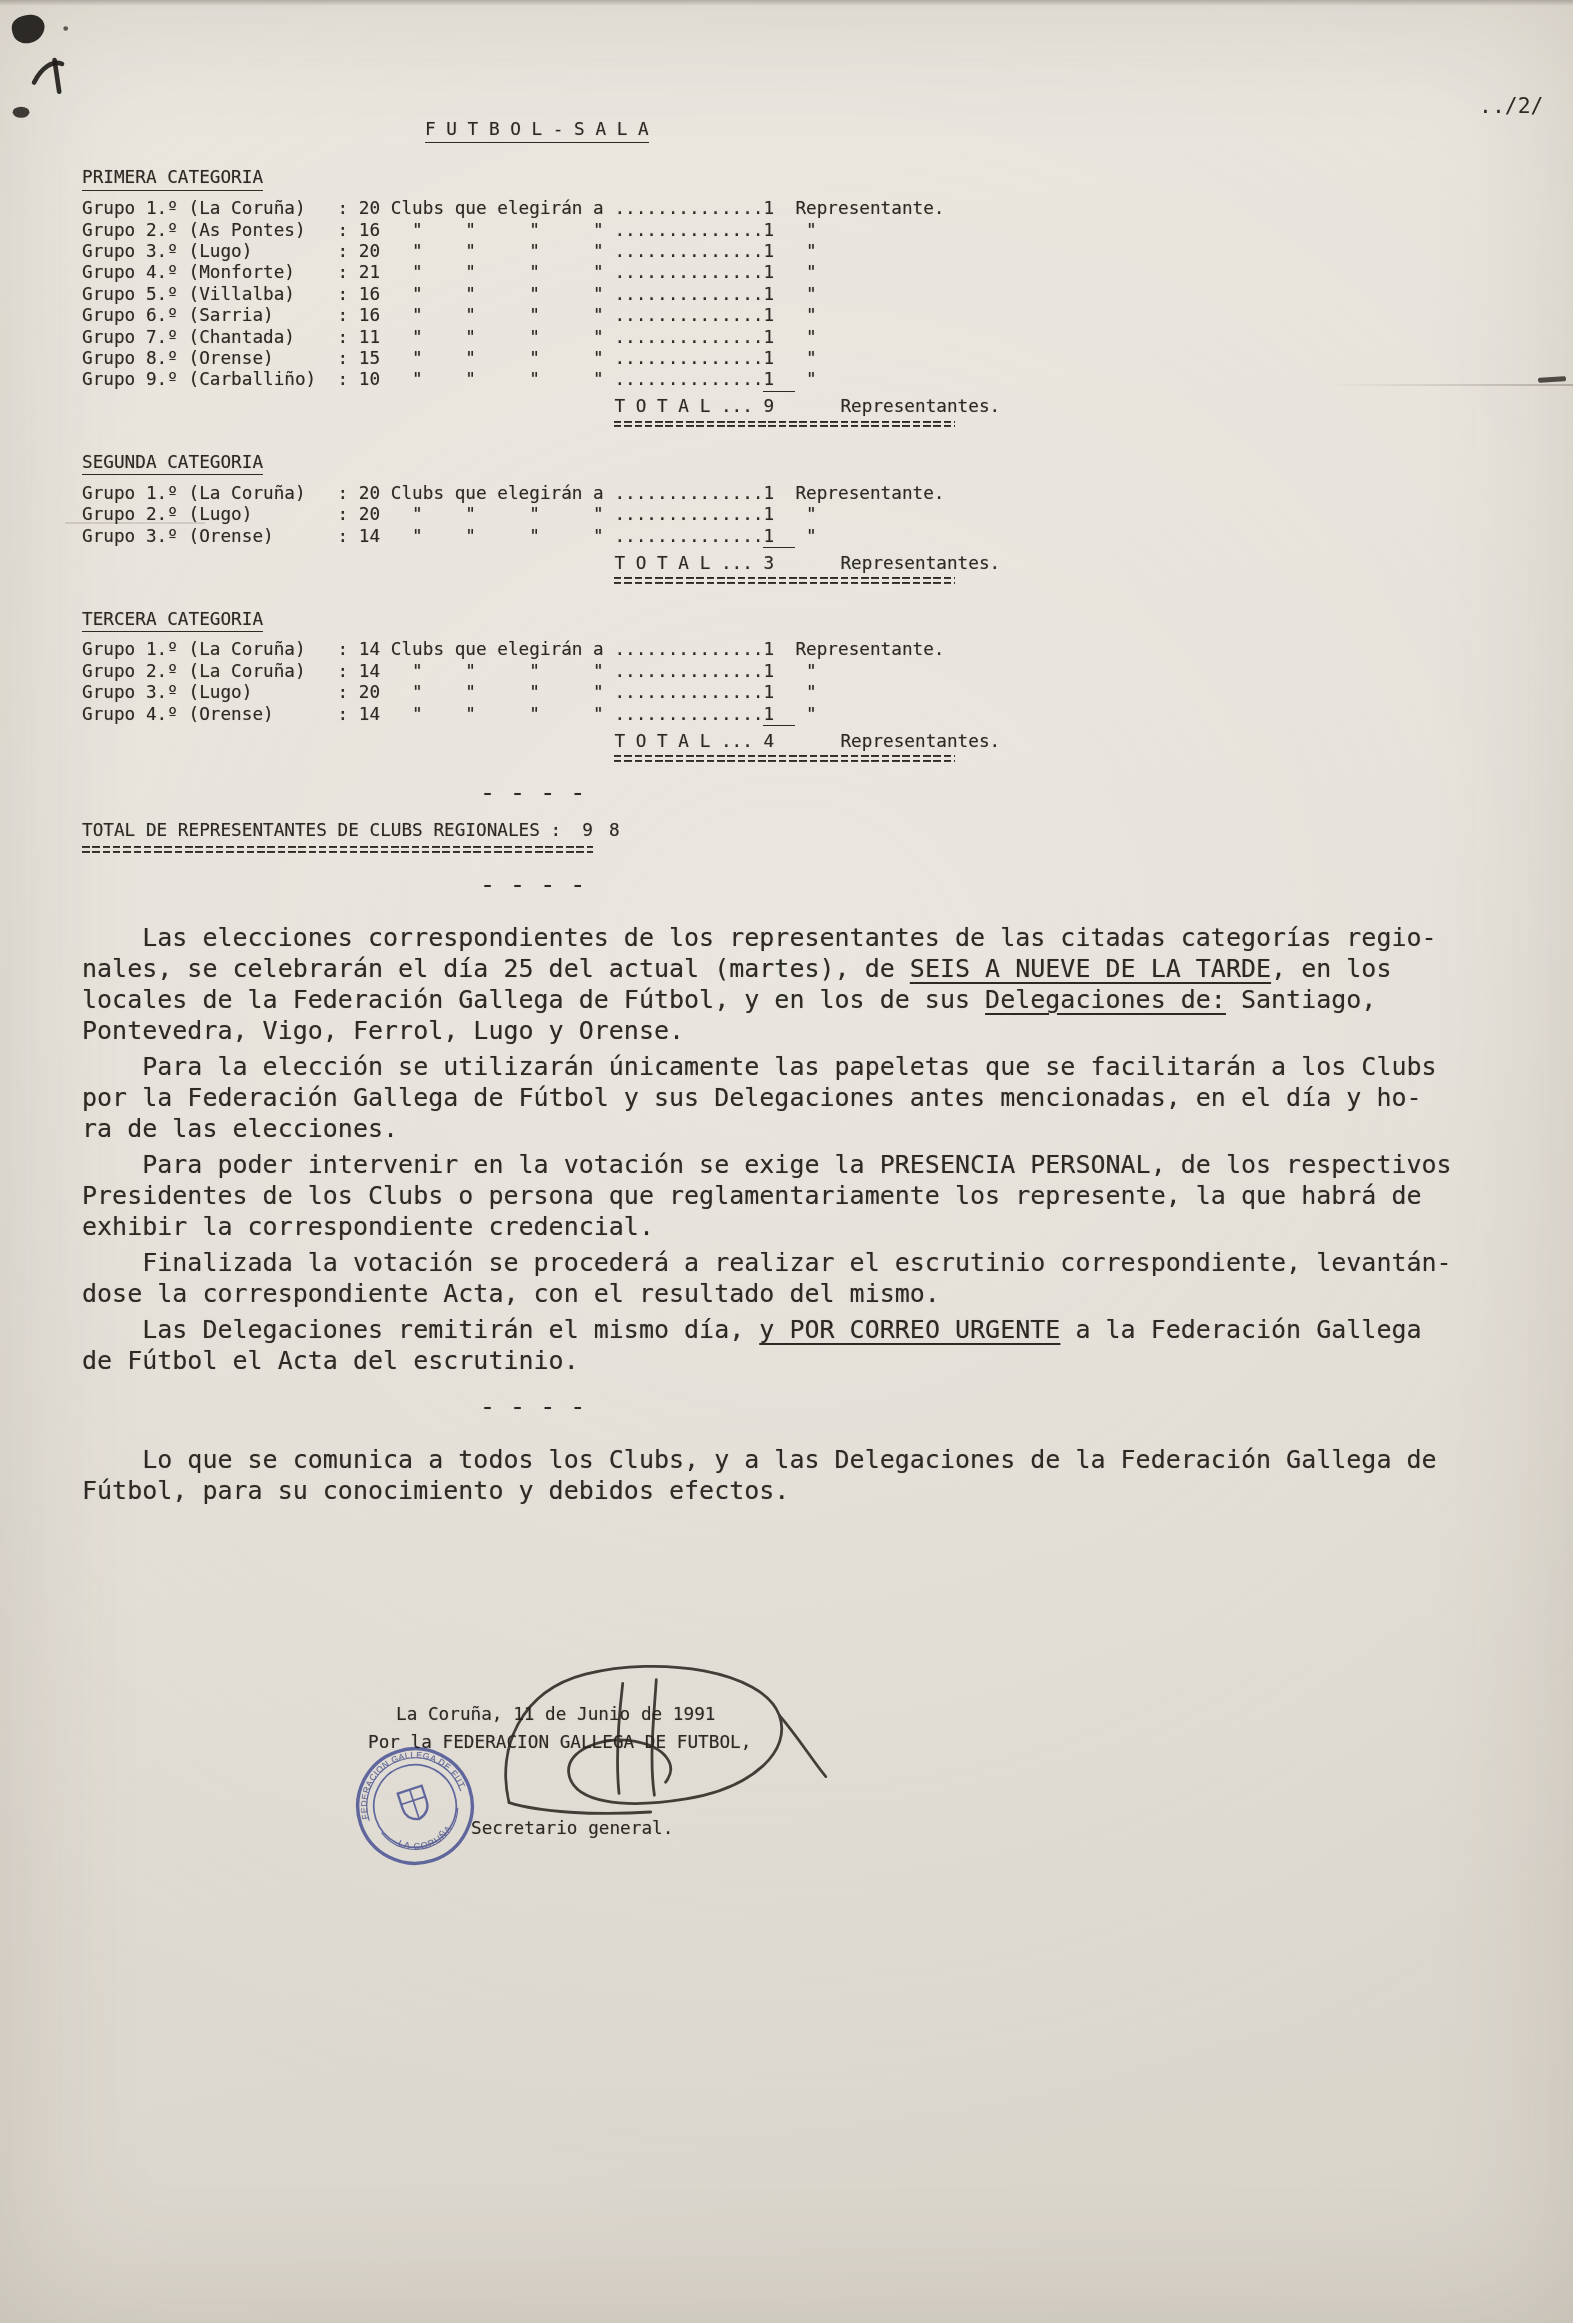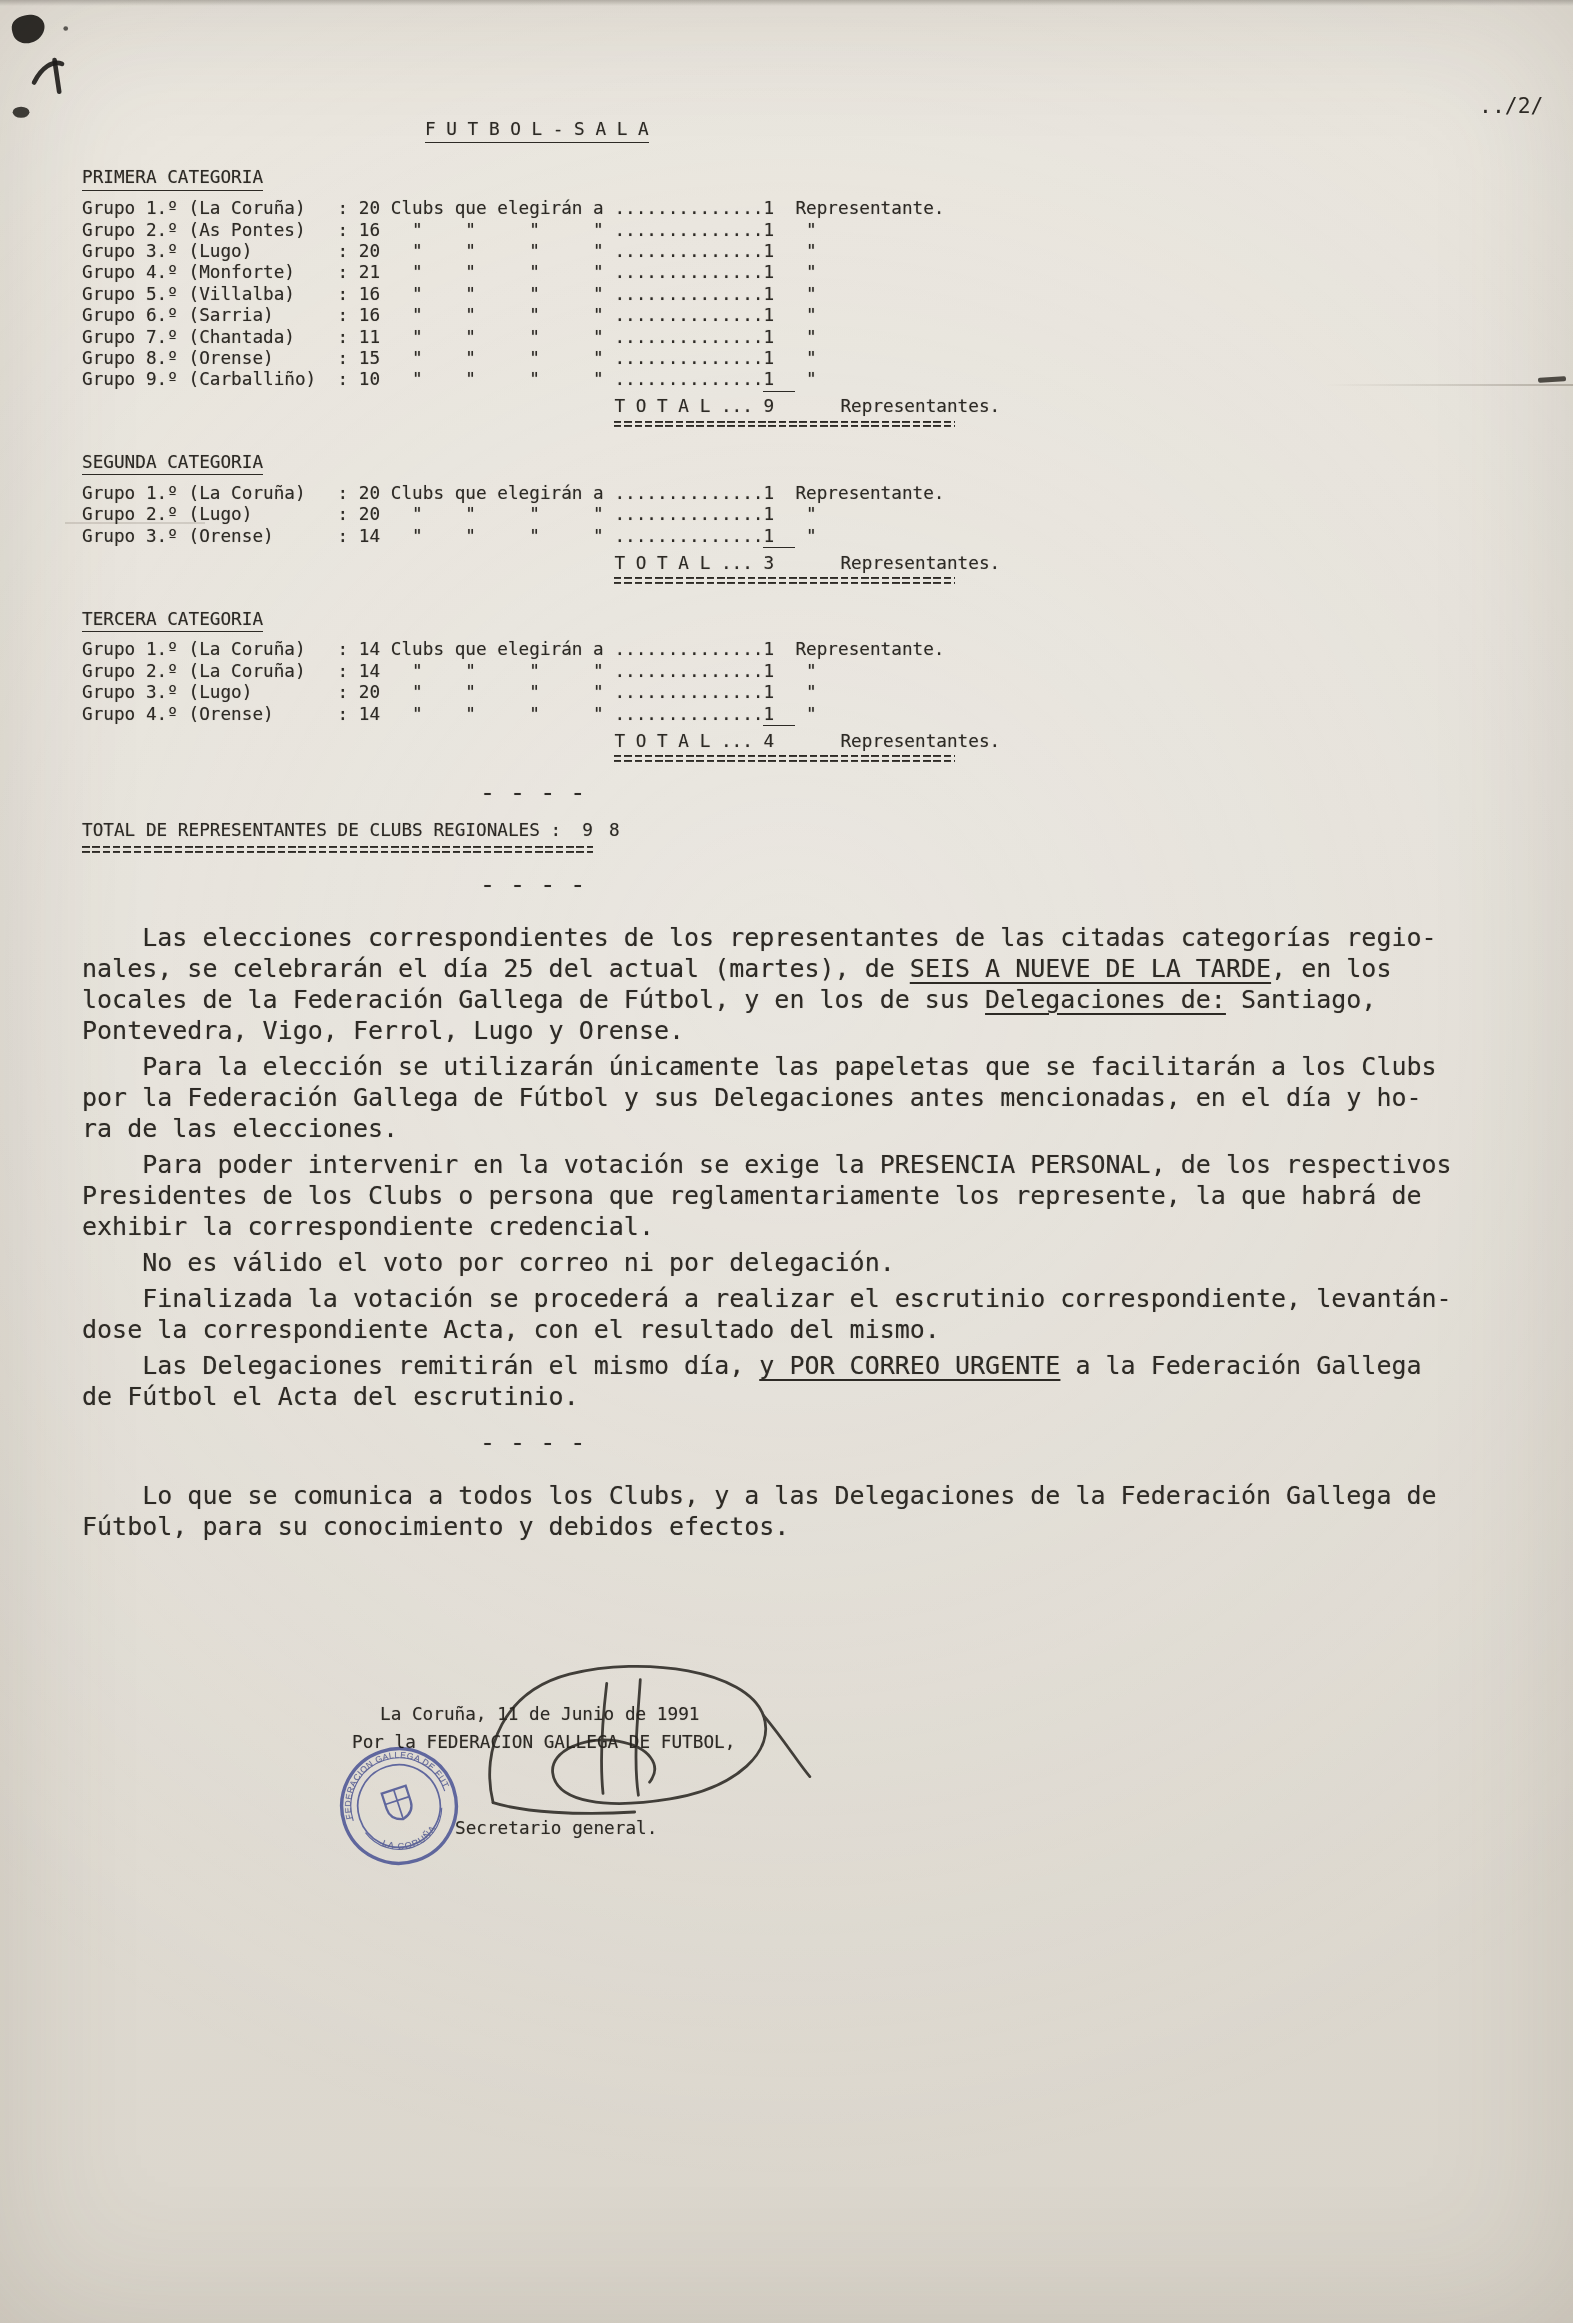--- a/index.html
+++ b/index.html
@@ -45,21 +45,21 @@
   .sep{font-size:25px;line-height:28px;margin:17px 0 0 398px;white-space:pre;}
   .grand{margin-top:13px;}
   .g-value{margin-left:21px;letter-spacing:2.8px;}
   .g-rule{margin-left:0;width:48ch;margin-top:3.7px;}
   .paras{margin-top:17px;font-size:25px;line-height:31px;}
   .para{margin-top:5px;}
   .paras .para:first-child{margin-top:23px;}
   .pline{white-space:pre;}
   .ul{text-decoration:underline;text-decoration-thickness:1.9px;text-underline-offset:4.7px;}
   .pageno{position:absolute;left:1479px;top:93px;font-size:21.4px;}
-  .sign{position:absolute;left:66px;top:1678px;width:1119px;height:522px;font-size:17.7px;line-height:21.4px;
+  .sign{position:absolute;left:82px;top:1678px;width:1119px;height:522px;font-size:17.7px;line-height:21.4px;
         text-shadow:0 0 0.9px rgba(45,42,37,.4);}
   .place-date{position:absolute;left:314px;top:26px;}
   .org-line{position:absolute;left:286px;top:54px;}
   .role{position:absolute;left:389px;top:140px;}
   .sig{position:absolute;left:401px;top:-32px;opacity:.85;}
   .stamp{position:absolute;left:270px;top:65px;transform:rotate(-18deg);opacity:.75;mix-blend-mode:multiply;}
   .art1{position:absolute;left:5.6px;top:7.5px;}
   .mark-dash{position:absolute;left:1538px;top:377px;width:28px;height:4.7px;background:#35312b;
              transform:rotate(-3deg);border-radius:1.9px;opacity:.85;}
   .crease1{position:absolute;left:1324px;top:384px;width:250px;height:1.9px;
@@ -305,23 +305,20 @@
       </div>
       <div class="para">
         <div class="pline"><span>    Para la elección se utilizarán únicamente las papeletas que se facilitarán a los Clubs</span></div>
         <div class="pline"><span>por la Federación Gallega de Fútbol y sus Delegaciones antes mencionadas, en el día y ho-</span></div>
         <div class="pline"><span>ra de las elecciones.</span></div>
       </div>
       <div class="para">
         <div class="pline"><span>    Para poder intervenir en la votación se exige la PRESENCIA PERSONAL, de los respectivos</span></div>
         <div class="pline"><span>Presidentes de los Clubs o persona que reglamentariamente los represente, la que habrá de</span></div>
         <div class="pline"><span>exhibir la correspondiente credencial.</span></div>
-      </div>
-      <div class="para">
-        <div class="pline"><span>    No es válido el voto por correo ni por delegación.</span></div>
       </div>
       <div class="para">
         <div class="pline"><span>    Finalizada la votación se procederá a realizar el escrutinio correspondiente, levantán-</span></div>
         <div class="pline"><span>dose la correspondiente Acta, con el resultado del mismo.</span></div>
       </div>
       <div class="para">
         <div class="pline"><span>    Las Delegaciones remitirán el mismo día, </span><span class="ul">y POR CORREO URGENTE</span><span> a la Federación Gallega</span></div>
         <div class="pline"><span>de Fútbol el Acta del escrutinio.</span></div>
       </div>
     </div>

